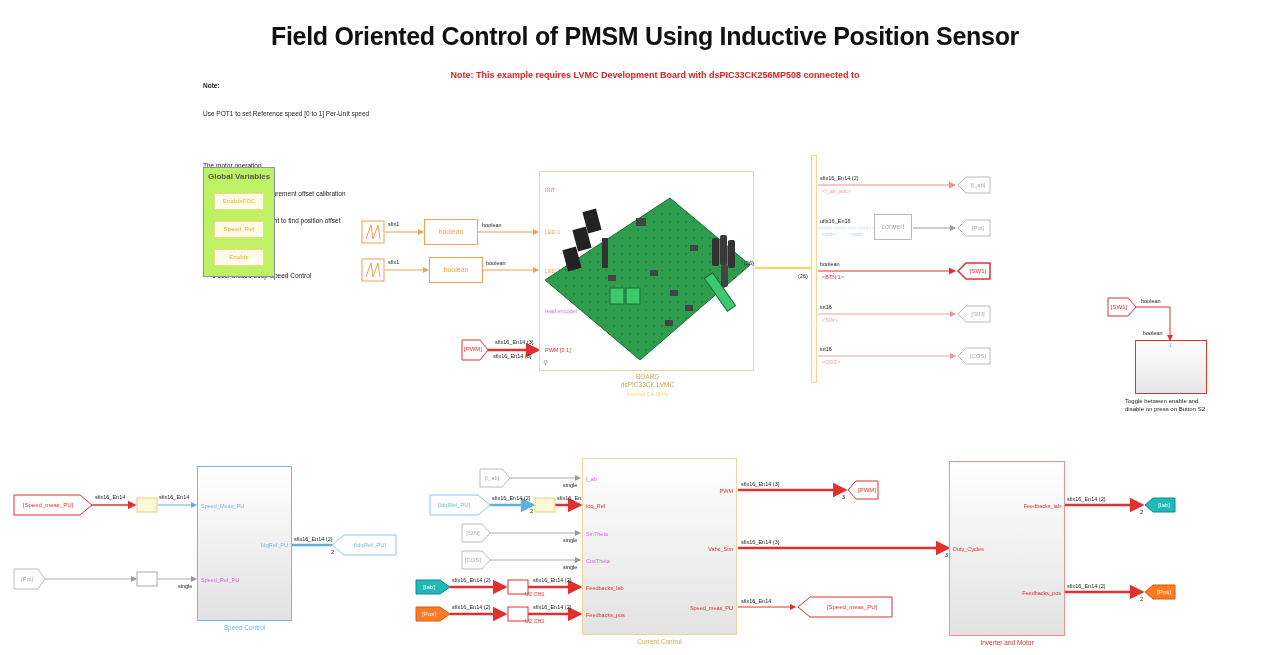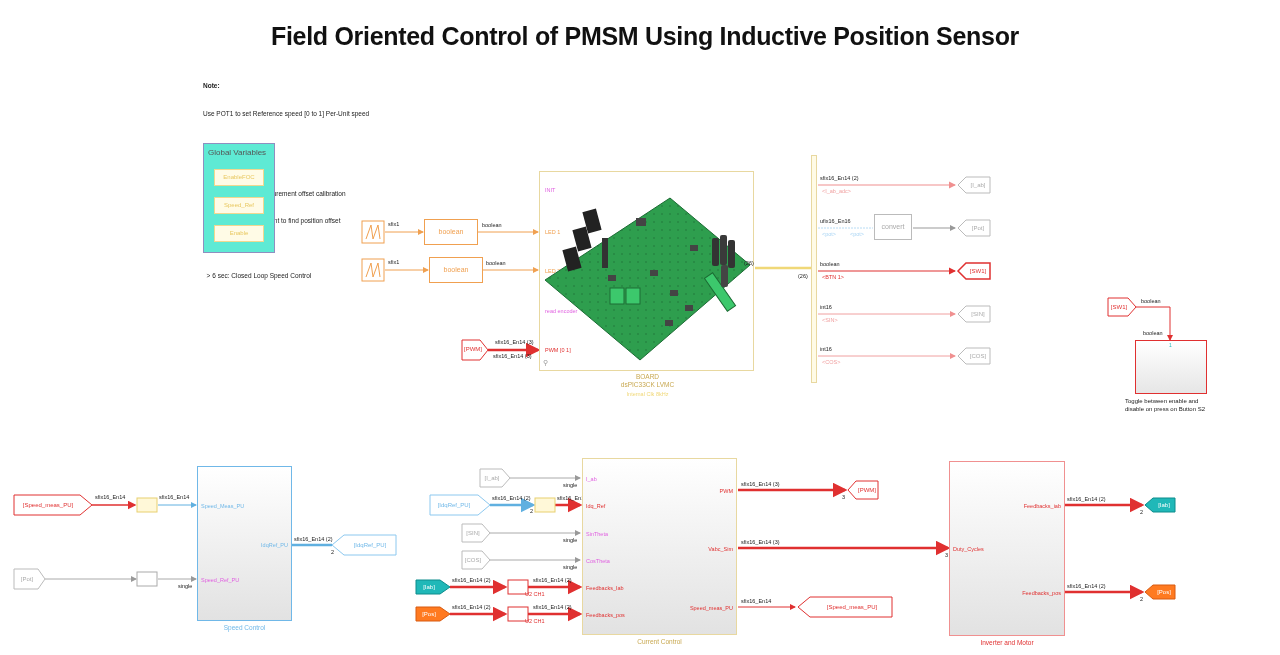--- a/index.html
+++ b/index.html
@@ -1,21 +1,21 @@
 <!DOCTYPE html>
 <html><head>
 <meta charset="utf-8">
 <style>
   html, body { margin:0; padding:0; background:#ffffff; }
   body { width:1280px; height:655px; position:relative; overflow:hidden; font-family:"Liberation Sans", sans-serif; }
   .abs { position:absolute; }
   .title { left:0; width:1290px; top:22px; text-align:center; font-size:25px; font-weight:bold; color:#111; letter-spacing:-0.3px; }
   .note-black { left:203px; top:63px; font-size:6.5px; color:#222; line-height:9.2px; white-space:pre; }
   .note-red { left:395px; top:70px; width:520px; text-align:center; font-size:9px; font-weight:bold; color:#e02020; line-height:11px; }
-  .gv-box { left:203px; top:143px; width:70px; height:108px; border:1.5px solid #8f8fc0; background:#5eead4; }
+  .gv-box { left:203px; top:167px; width:70px; height:108px; border:1.5px solid #8f8fc0; background:#bef264;font-weight:bold; }
   .gv-title { left:4px; top:4px; font-size:8px; color:#555; }
   .gv-btn { position:absolute; left:10px; width:48px; height:15px; border:1px solid #f0d890; background:#fffbe6; font-size:6px; color:#e8c860; text-align:center; line-height:15px; }
   .lbl { position:absolute; font-size:5.5px; color:#222; white-space:nowrap; }
   .port { position:absolute; font-size:5.5px; white-space:nowrap; }
   svg.wires { position:absolute; left:0; top:0; }
   .block { position:absolute; box-sizing:border-box; }
   .board-img { position:absolute; }
   .caption { position:absolute; font-size:6.5px; white-space:nowrap; text-align:center; }
   .goto-text { position:absolute; font-size:6px; white-space:nowrap; text-align:center; }
 </style>
@@ -28,20 +28,21 @@
   <div style="font-weight:bold">Note:</div>
   <div>Use POT1 to set Reference speed [0 to 1] Per-Unit speed</div>
   <div style="height:6px"></div>
   <div>The motor operation</div>
   <div>0 - 2 sec : Current measurement offset calibration</div>
   <div>2 - 4 sec : Rotor alignment to find position offset</div>
   <div>4 - 6 sec : Idle</div>
   <div>  &gt; 6 sec: Closed Loop Speed Control</div>
 </div>
 <div class="abs note-red">
+  <div>Note: This example requires LVMC Development Board with dsPIC33CK256MP508 connected to</div>
 </div>
 
 <div class="abs gv-box">
   <div class="abs gv-title">Global Variables</div>
   <div class="gv-btn" style="top:25px">EnableFOC</div>
   <div class="gv-btn" style="top:53px">Speed_Ref</div>
   <div class="gv-btn" style="top:81px">Enable</div>
 </div>
 
 <svg class="wires" width="1280" height="655">

